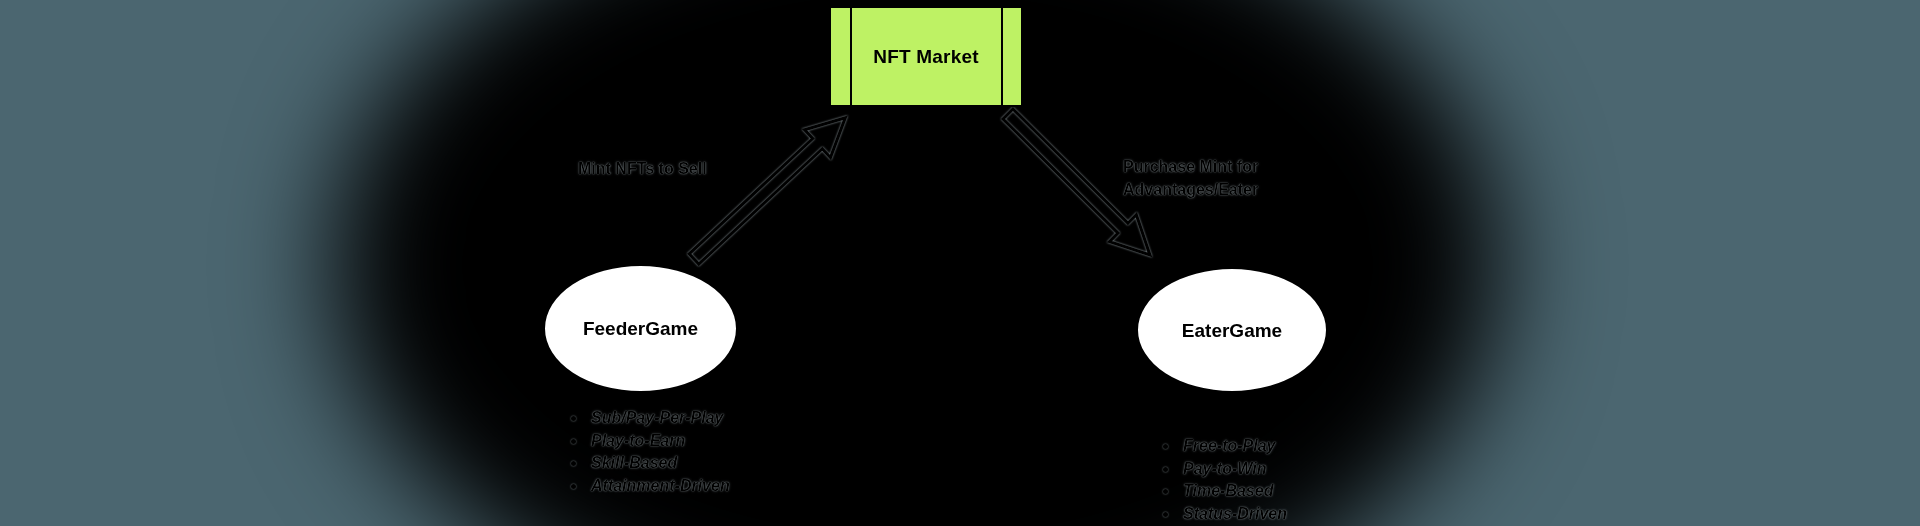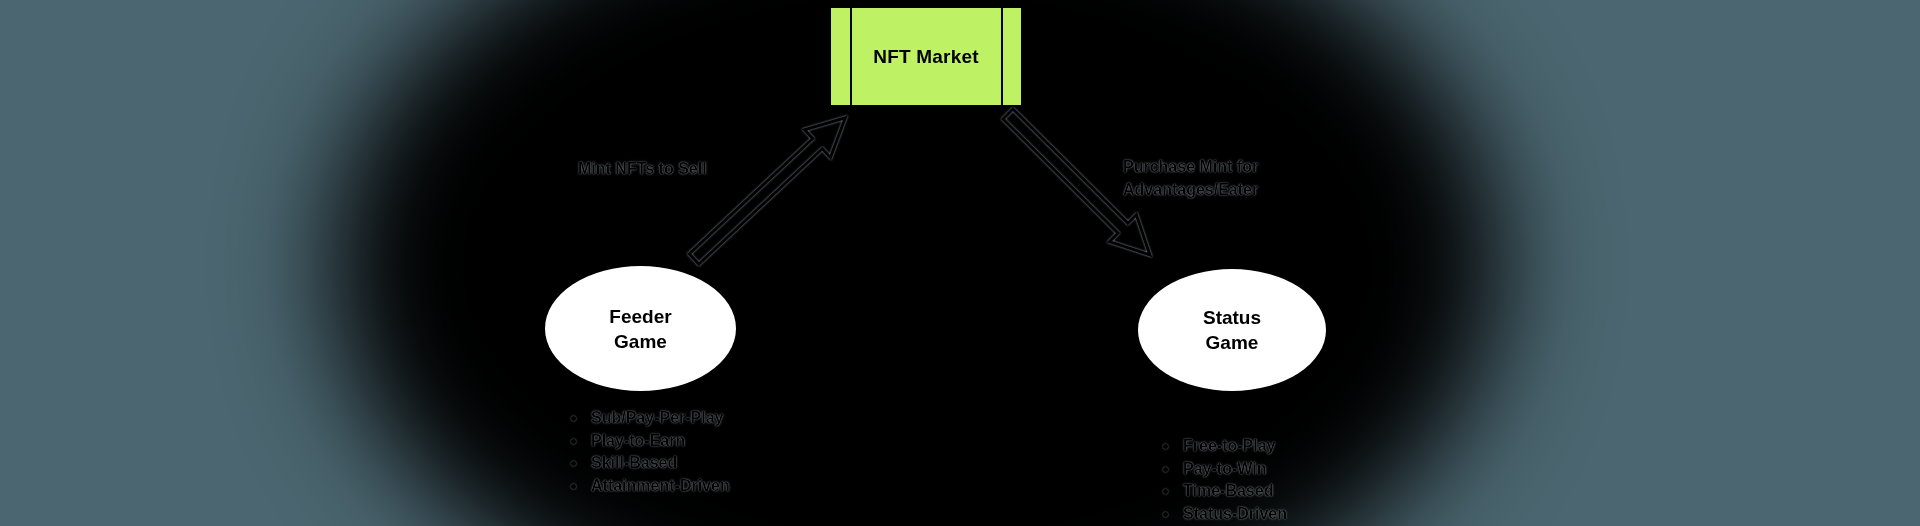--- a/index.html
+++ b/index.html
@@ -50,21 +50,21 @@
   .node-box .vbar.left  { left: 19px; }
   .node-box .vbar.right { right: 18px; }
   
   .node-ellipse {
     position: absolute;
     box-sizing: border-box;
     background: #fff;
     border: 2.5px solid #000;
     border-radius: 50%;
     display: flex;
-    flex-direction: column;
+    flex-direction: row;
     align-items: center;
     justify-content: center;
     text-align: center;
     font-size: 19px;
     line-height: 25px;
   }
   .node-ellipse.feeder { left: 543px; top: 264px; width: 195px; height: 129px; }
   .node-ellipse.eater  { left: 1136px; top: 267px; width: 192px; height: 126px; }
   
   .halo-text {
@@ -81,20 +81,21 @@
   .edge-label.purchase { left: 1123px; top: 155px; }
   
   ul.traits {
     position: absolute;
     margin: 0;
     padding: 0;
     list-style: none;
     font-size: 16px;
     line-height: 22.5px;
     white-space: nowrap;
+    font-style: italic;
   }
   ul.traits.left  { left: 565px;  top: 407px; }
   ul.traits.right { left: 1157px; top: 399px; margin-top: 36px; }
   ul.traits li { position: relative; padding-left: 26px; }
   ul.traits .dot {
     position: absolute;
     left: 6px;
     top: 9px;
     width: 5px;
     height: 5px;
@@ -138,21 +139,21 @@
     <span class="vbar right"></span>
     <span>NFT Market</span>
   </div>
 
   <div class="node-ellipse feeder">
     <span>Feeder</span>
     <span>Game</span>
   </div>
 
   <div class="node-ellipse eater">
-    <span>Status</span>
+    <span>Eater</span>
     <span>Game</span>
   </div>
 
   <div class="edge-label mint halo-text">Mint NFTs to Sell</div>
 
   <div class="edge-label purchase halo-text">
     <div>Purchase Mint for</div>
     <div>Advantages/Eater</div>
   </div>
 

